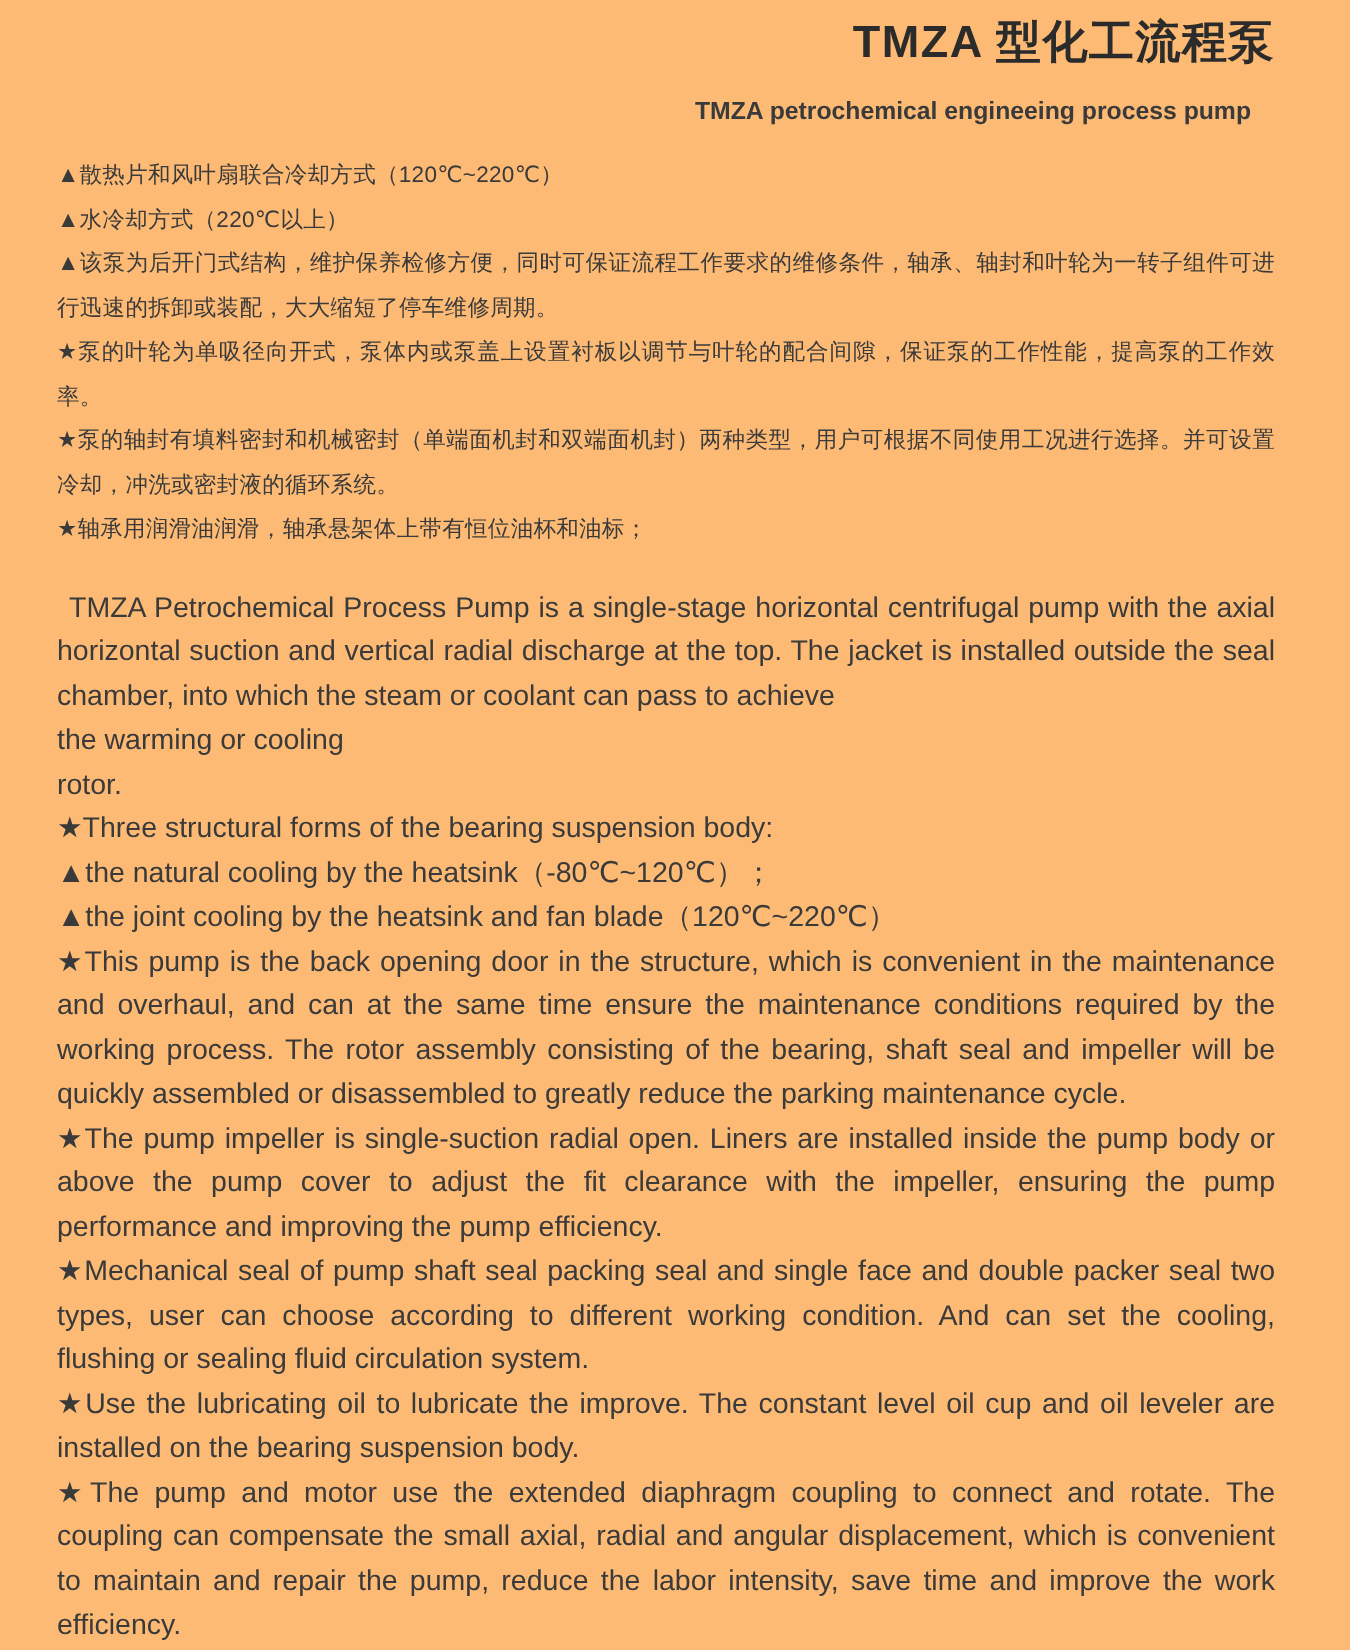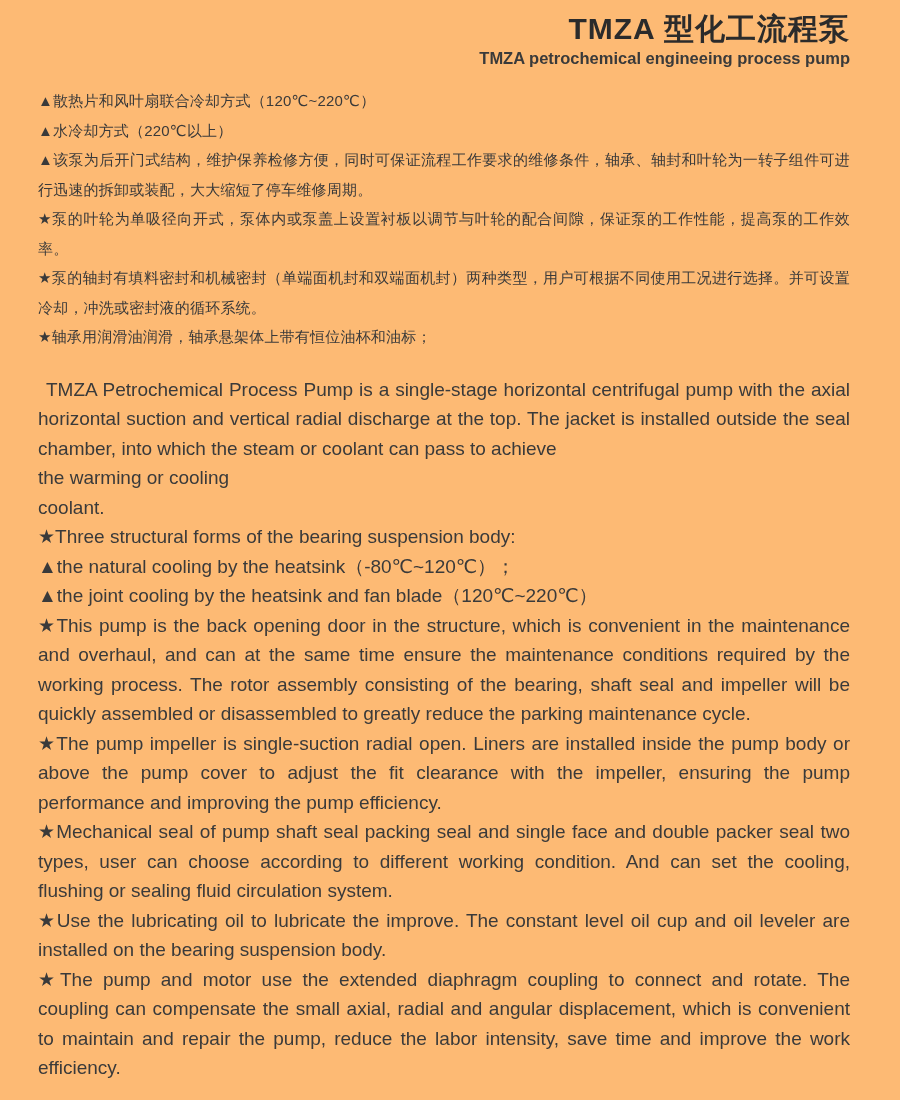--- a/index.html
+++ b/index.html
@@ -28,21 +28,21 @@
     letter-spacing: 1px;
     color: #2b2b2b;
     line-height: 34px;
     margin: 0;
   }
   .title-en {
     font-size: 16.5px;
     font-weight: bold;
     color: #3a3a3a;
     line-height: 24px;
-    margin: 0;
+    margin: 16px;
   }
   .cn-section p,
   .en-section p {
     margin: 0;
     font-size: 15px;
     line-height: 29.5px;
     color: #3a3a3a;
   }
   .cn-section p.multi,
   .en-section p.multi {
@@ -76,21 +76,21 @@
     <p>▲水冷却方式（220℃以上）</p>
     <p class="multi">▲该泵为后开门式结构，维护保养检修方便，同时可保证流程工作要求的维修条件，轴承、轴封和叶轮为一转子组件可进行迅速的拆卸或装配，大大缩短了停车维修周期。</p>
     <p class="multi">★泵的叶轮为单吸径向开式，泵体内或泵盖上设置衬板以调节与叶轮的配合间隙，保证泵的工作性能，提高泵的工作效率。</p>
     <p class="multi">★泵的轴封有填料密封和机械密封（单端面机封和双端面机封）两种类型，用户可根据不同使用工况进行选择。并可设置冷却，冲洗或密封液的循环系统。</p>
     <p>★轴承用润滑油润滑，轴承悬架体上带有恒位油杯和油标；</p>
   </section>
 
   <section class="en-section">
     <p class="multi indent-first">TMZA Petrochemical Process Pump is a single-stage horizontal centrifugal pump with the axial horizontal suction and vertical radial discharge at the top. The jacket is installed outside the seal chamber, into which the steam or coolant can pass to achieve</p>
     <p>the warming or cooling</p>
-    <p>coolant.</p>
+    <p>rotor.</p>
 
     <p>★Three structural forms of the bearing suspension body:</p>
     <p>▲the natural cooling by the heatsink（-80℃~120℃）；</p>
     <p>▲the joint cooling  by the heatsink and fan blade（120℃~220℃）</p>
 
     <p class="multi">★This pump is the back opening door in the structure, which is convenient in the maintenance and overhaul, and can at the same time ensure the maintenance conditions required by the working process. The rotor assembly consisting of the bearing, shaft seal and impeller will be quickly assembled or disassembled to greatly reduce the parking maintenance cycle.</p>
     <p class="multi">★The pump impeller is single-suction radial open. Liners are installed inside the pump body or above the pump cover to adjust the fit clearance with the impeller, ensuring the pump performance and improving the pump efficiency.</p>
     <p class="multi">★Mechanical seal of pump shaft seal packing seal and single face and double packer seal two types, user can choose according to different working condition. And can set the cooling, flushing or sealing fluid circulation system.</p>
     <p class="multi">★Use the lubricating oil to lubricate the improve. The constant level oil cup and oil leveler are installed on the bearing suspension body.</p>
     <p class="multi">★The pump and motor use the extended diaphragm coupling to connect and rotate. The coupling can compensate the small axial, radial and angular displacement, which is convenient to maintain and repair the pump, reduce the labor intensity, save time and improve the work efficiency.</p>

